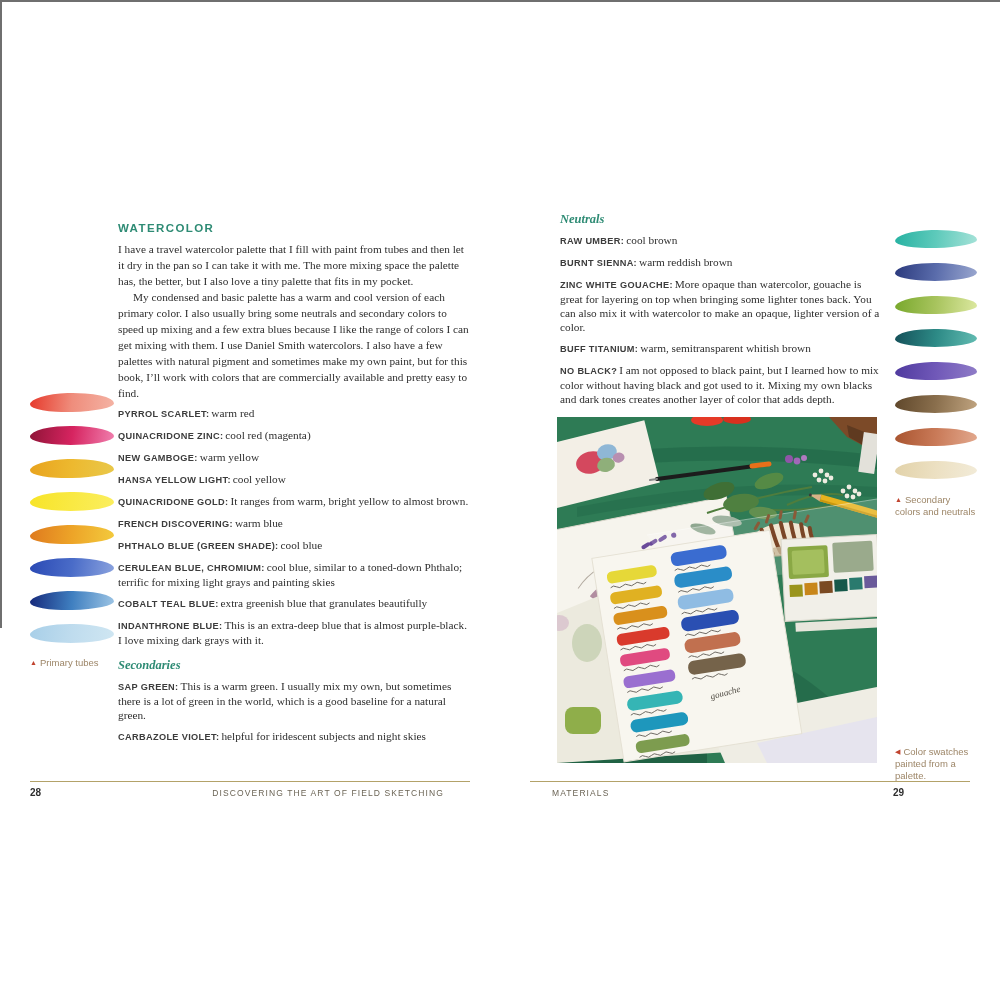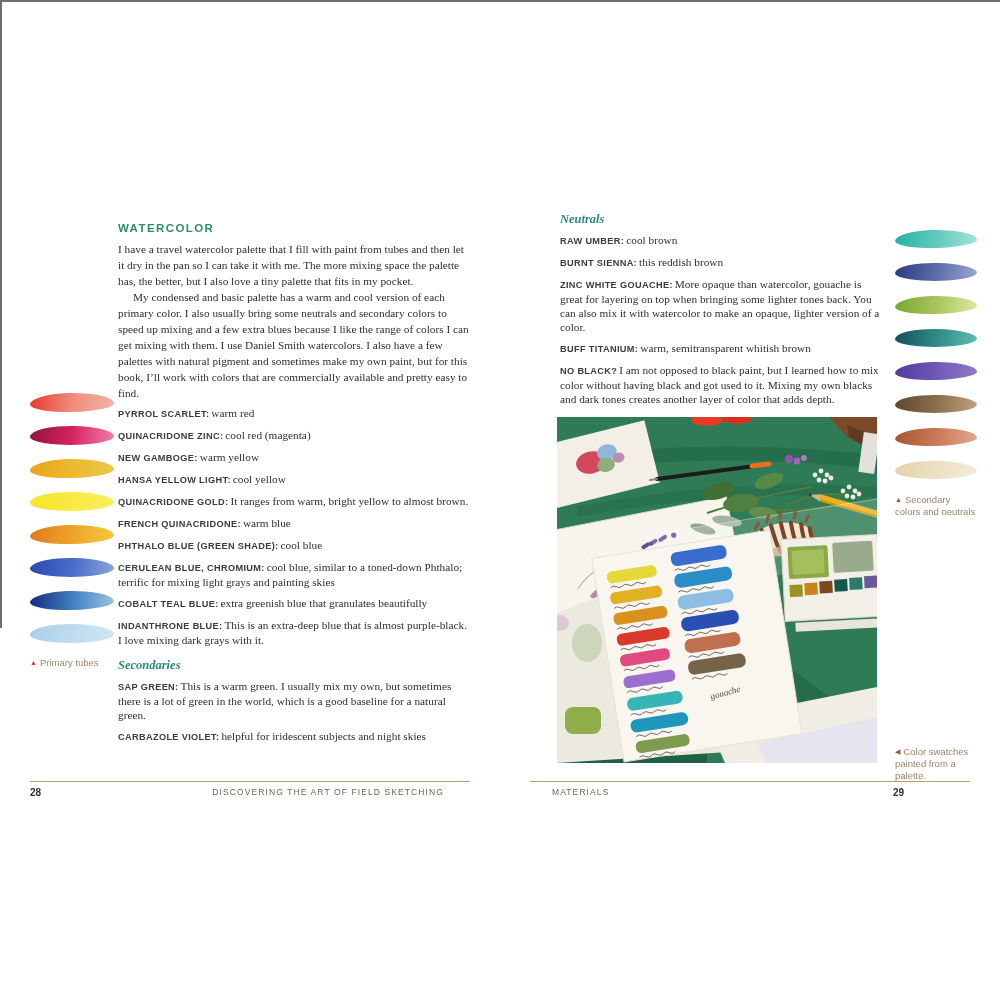--- a/index.html
+++ b/index.html
@@ -46,21 +46,21 @@
   .swatch:nth-child(even){transform:rotate(1.3deg)}
   .caption{font-family:"Liberation Sans",sans-serif;font-size:9.5px;line-height:12px;
            color:var(--caption_tan);margin-top:8px}
   .caption .marker{color:var(--caption_rust);font-size:7px;margin-right:3px;vertical-align:1px}
   .caption-photo{position:absolute;left:895px;top:738px;width:82px}
 
   
   .footrule{position:absolute;top:781px;height:1px;background:var(--rule_tan)}
   .footrule-left{left:30px;width:440px}
   .footrule-right{left:530px;width:440px}
-  .footer{position:absolute;top:787px;display:flex;justify-content:space-between;align-items:flex-start;
+  .footer{position:absolute;top:787px;display:flex;justify-content:space-between;align-items:center;
           font-family:"Liberation Sans",sans-serif}
   .footer-left{left:30px;width:414px}
   .footer-right{left:552px;width:352px}
   .pageno{font-size:10px;font-weight:700;color:var(--text_dark)}
   .runhead{font-size:8.5px;letter-spacing:1.1px;color:var(--footer_gray)}
 
   
   .photo{position:absolute;left:557px;top:417px;width:320px;height:346px}
   .hand{font-family:"Liberation Serif",serif;font-style:italic;font-size:9px;fill:#4a463e}
 </style>
@@ -90,41 +90,41 @@
   <div class="content content-left">
     <h3 class="kicker">WATERCOLOR</h3>
     <p class="body">I have a travel watercolor palette that I fill with paint from tubes and then let it dry in the pan so I can take it with me. The more mixing space the palette has, the better, but I also love a tiny palette that fits in my pocket.</p>
     <p class="body indent">My condensed and basic palette has a warm and cool version of each primary color. I also usually bring some neutrals and secondary colors to speed up mixing and a few extra blues because I like the range of colors I can get mixing with them. I use Daniel Smith watercolors. I also have a few palettes with natural pigment and sometimes make my own paint, but for this book, I’ll work with colors that are commercially available and pretty easy to find.</p>
 
     <p class="entry"><span class="lbl">PYRROL SCARLET:</span><span>warm red</span></p>
     <p class="entry"><span class="lbl">QUINACRIDONE ZINC:</span><span>cool red (magenta)</span></p>
     <p class="entry"><span class="lbl">NEW GAMBOGE:</span><span>warm yellow</span></p>
     <p class="entry"><span class="lbl">HANSA YELLOW LIGHT:</span><span>cool yellow</span></p>
     <p class="entry"><span class="lbl">QUINACRIDONE GOLD:</span><span>It ranges from warm, bright yellow to almost brown.</span></p>
-    <p class="entry"><span class="lbl">FRENCH QUINACRIDONE:</span><span>warm blue</span></p>
+    <p class="entry"><span class="lbl">FRENCH DISCOVERING:</span><span>warm blue</span></p>
     <p class="entry"><span class="lbl">PHTHALO BLUE (GREEN SHADE):</span><span>cool blue</span></p>
     <p class="entry"><span class="lbl">CERULEAN BLUE, CHROMIUM:</span><span>cool blue, similar to a toned-down Phthalo; terrific for mixing light grays and painting skies</span></p>
     <p class="entry"><span class="lbl">COBALT TEAL BLUE:</span><span>extra greenish blue that granulates beautifully</span></p>
     <p class="entry"><span class="lbl">INDANTHRONE BLUE:</span><span>This is an extra-deep blue that is almost purple-black. I love mixing dark grays with it.</span></p>
 
     <h4 class="subhead">Secondaries</h4>
     <p class="entry"><span class="lbl">SAP GREEN:</span><span>This is a warm green. I usually mix my own, but sometimes there is a lot of green in the world, which is a good baseline for a natural green.</span></p>
     <p class="entry"><span class="lbl">CARBAZOLE VIOLET:</span><span>helpful for iridescent subjects and night skies</span></p>
   </div>
 
   <div class="footrule footrule-left"></div>
   <div class="footer footer-left">
     <span class="pageno">28</span>
     <span class="runhead">DISCOVERING THE ART OF FIELD SKETCHING</span>
   </div>
 
   <div class="content content-right">
     <h4 class="subhead first">Neutrals</h4>
     <p class="entry"><span class="lbl">RAW UMBER:</span><span>cool brown</span></p>
-    <p class="entry"><span class="lbl">BURNT SIENNA:</span><span>this reddish brown</span></p>
+    <p class="entry"><span class="lbl">BURNT SIENNA:</span><span>warm reddish brown</span></p>
     <p class="entry"><span class="lbl">ZINC WHITE GOUACHE:</span><span>More opaque than watercolor, gouache is great for layering on top when bringing some lighter tones back. You can also mix it with watercolor to make an opaque, lighter version of a color.</span></p>
     <p class="entry"><span class="lbl">BUFF TITANIUM:</span><span>warm, semitransparent whitish brown</span></p>
     <p class="entry"><span class="lbl">NO BLACK?</span><span>I am not opposed to black paint, but I learned how to mix color without having black and got used to it. Mixing my own blacks and dark tones creates another layer of color that adds depth.</span></p>
   </div>
 
   <div class="swatch-col swatch-col-right">
     <div class="swatch" style="background: linear-gradient(97deg, rgb(39, 178, 162), rgb(94, 202, 187), rgb(165, 226, 216));"></div>
     <div class="swatch" style="background: linear-gradient(97deg, rgb(43, 58, 125), rgb(90, 108, 171), rgb(154, 167, 207));"></div>
     <div class="swatch" style="background: linear-gradient(97deg, rgb(120, 168, 44), rgb(168, 196, 94), rgb(220, 232, 160));"></div>
     <div class="swatch" style="background: linear-gradient(97deg, rgb(20, 80, 89), rgb(45, 138, 134), rgb(98, 188, 178));"></div>

